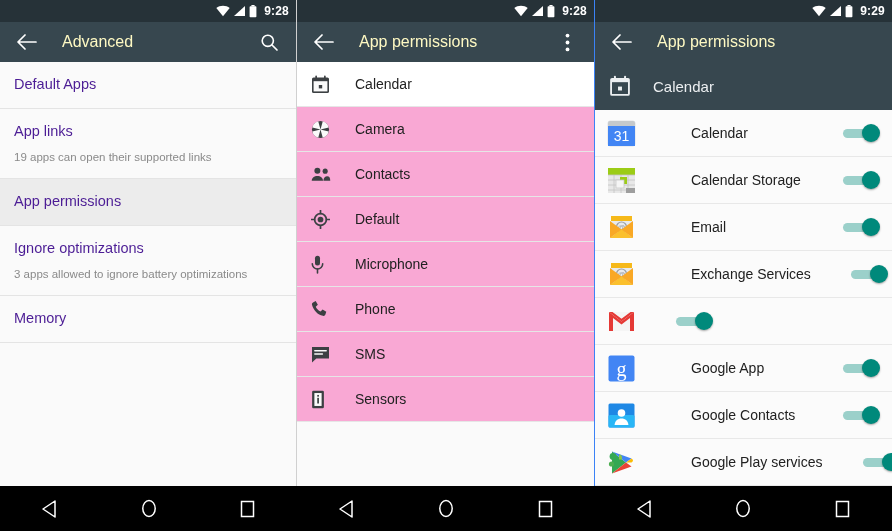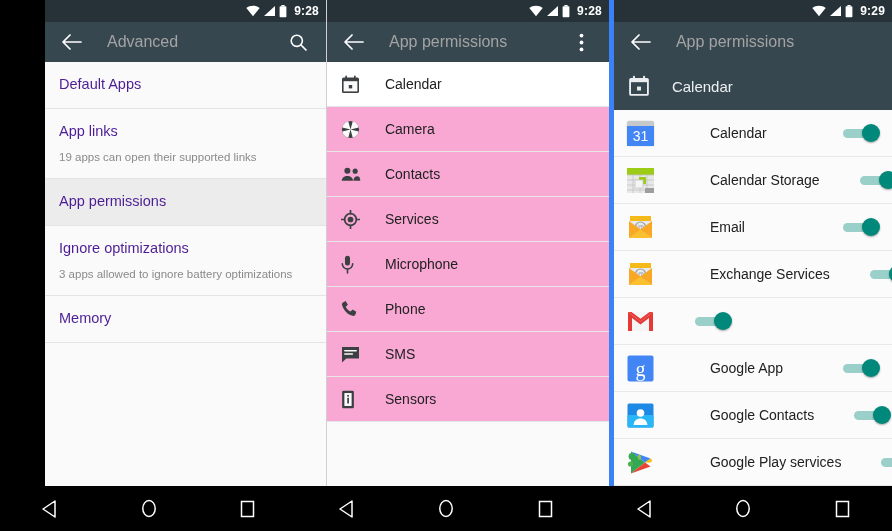--- a/index.html
+++ b/index.html
@@ -2,38 +2,38 @@
 <html><head>
 <meta charset="utf-8">
 <style>
   * { margin:0; padding:0; box-sizing:border-box; }
   html,body { width:892px; height:531px; overflow:hidden; }
   body {
     font-family:"Liberation Sans", sans-serif;
     background:#000;
     -webkit-font-smoothing:antialiased;
   }
-  .screen { position:relative; width:892px; height:531px; display:flex;padding-left:45px; }
+  .screen { position:relative; width:892px; height:531px; display:flex; }
   .panel { position:relative; height:531px; overflow:hidden; background:#fafafa; display:flex; flex-direction:column; }
   .panel.p1 { width:296px; }
   .panel.p2 { width:298px; border-left:1px solid #d0d0d0; }
-  .panel.p3 { width:298px; border-left:5px solid #3b82f6; }
+  .panel.p3 { width:298px; border-left:1px solid #3b82f6; }
 
   
   .statusbar {
     height:22px; background:#263238; color:#fff;
     display:flex; align-items:center; justify-content:flex-end;
     padding-right:7px; gap:4px; flex:none;
   }
   .sb-icons { display:flex; align-items:center; gap:3px; }
   .sb-time { font-size:12px; font-weight:bold; letter-spacing:.2px; margin-left:3px; }
 
   
   .toolbar {
-    height:40px; background:#37474f; color:#a3a3a3;
+    height:40px; background:#37474f; color:#fef9c3;
     display:flex; align-items:center; flex:none; padding:0 14px;
   }
   .tb-back { width:26px; height:26px; display:flex; align-items:center; justify-content:center; flex:none; }
   .tb-title { font-size:16px; margin-left:22px; white-space:nowrap; overflow:hidden; }
   .tb-spacer { flex:1; }
   .tb-action { width:26px; height:26px; display:flex; align-items:center; justify-content:center; flex:none; }
 
   
   .list { flex:1; overflow:hidden; background:#fafafa; }
 
@@ -227,21 +227,21 @@
       </div>
 
       <div class="perm-row">
         <span class="perm-ico">
           <svg width="19" height="19" viewBox="0 0 20 20">
               <circle cx="10" cy="10" r="6.2" stroke="#3c4043" stroke-width="1.8" fill="none"></circle>
               <circle cx="10" cy="10" r="3" fill="#3c4043"></circle>
               <path d="M10 0.5v3.2M10 16.3v3.2M0.5 10h3.2M16.3 10h3.2" stroke="#3c4043" stroke-width="1.8" stroke-linecap="round"></path>
             </svg>
         </span>
-        <span class="perm-label">Services</span>
+        <span class="perm-label">Default</span>
       </div>
 
       <div class="perm-row">
         <span class="perm-ico">
           <svg width="13" height="19" viewBox="0 0 14 20">
               <rect x="4.3" y="0.6" width="5.4" height="10.6" rx="2.7" fill="#3c4043"></rect>
               <path d="M1.4 9.3a5.6 5.6 0 0 0 11.2 0" stroke="#3c4043" stroke-width="1.7" fill="none" stroke-linecap="round"></path>
               <path d="M7 14.9v4.3" stroke="#3c4043" stroke-width="1.7" stroke-linecap="round"></path>
             </svg>
         </span>

